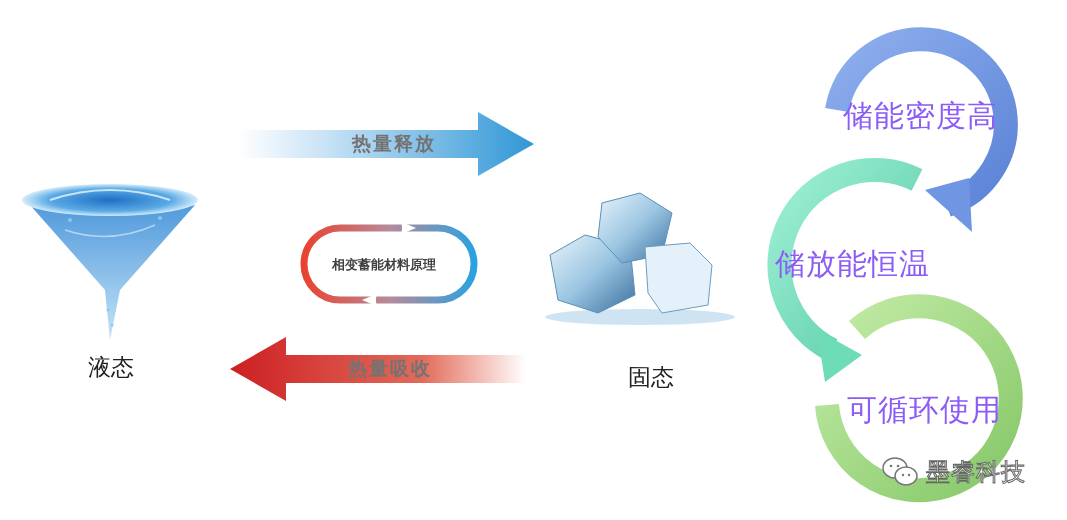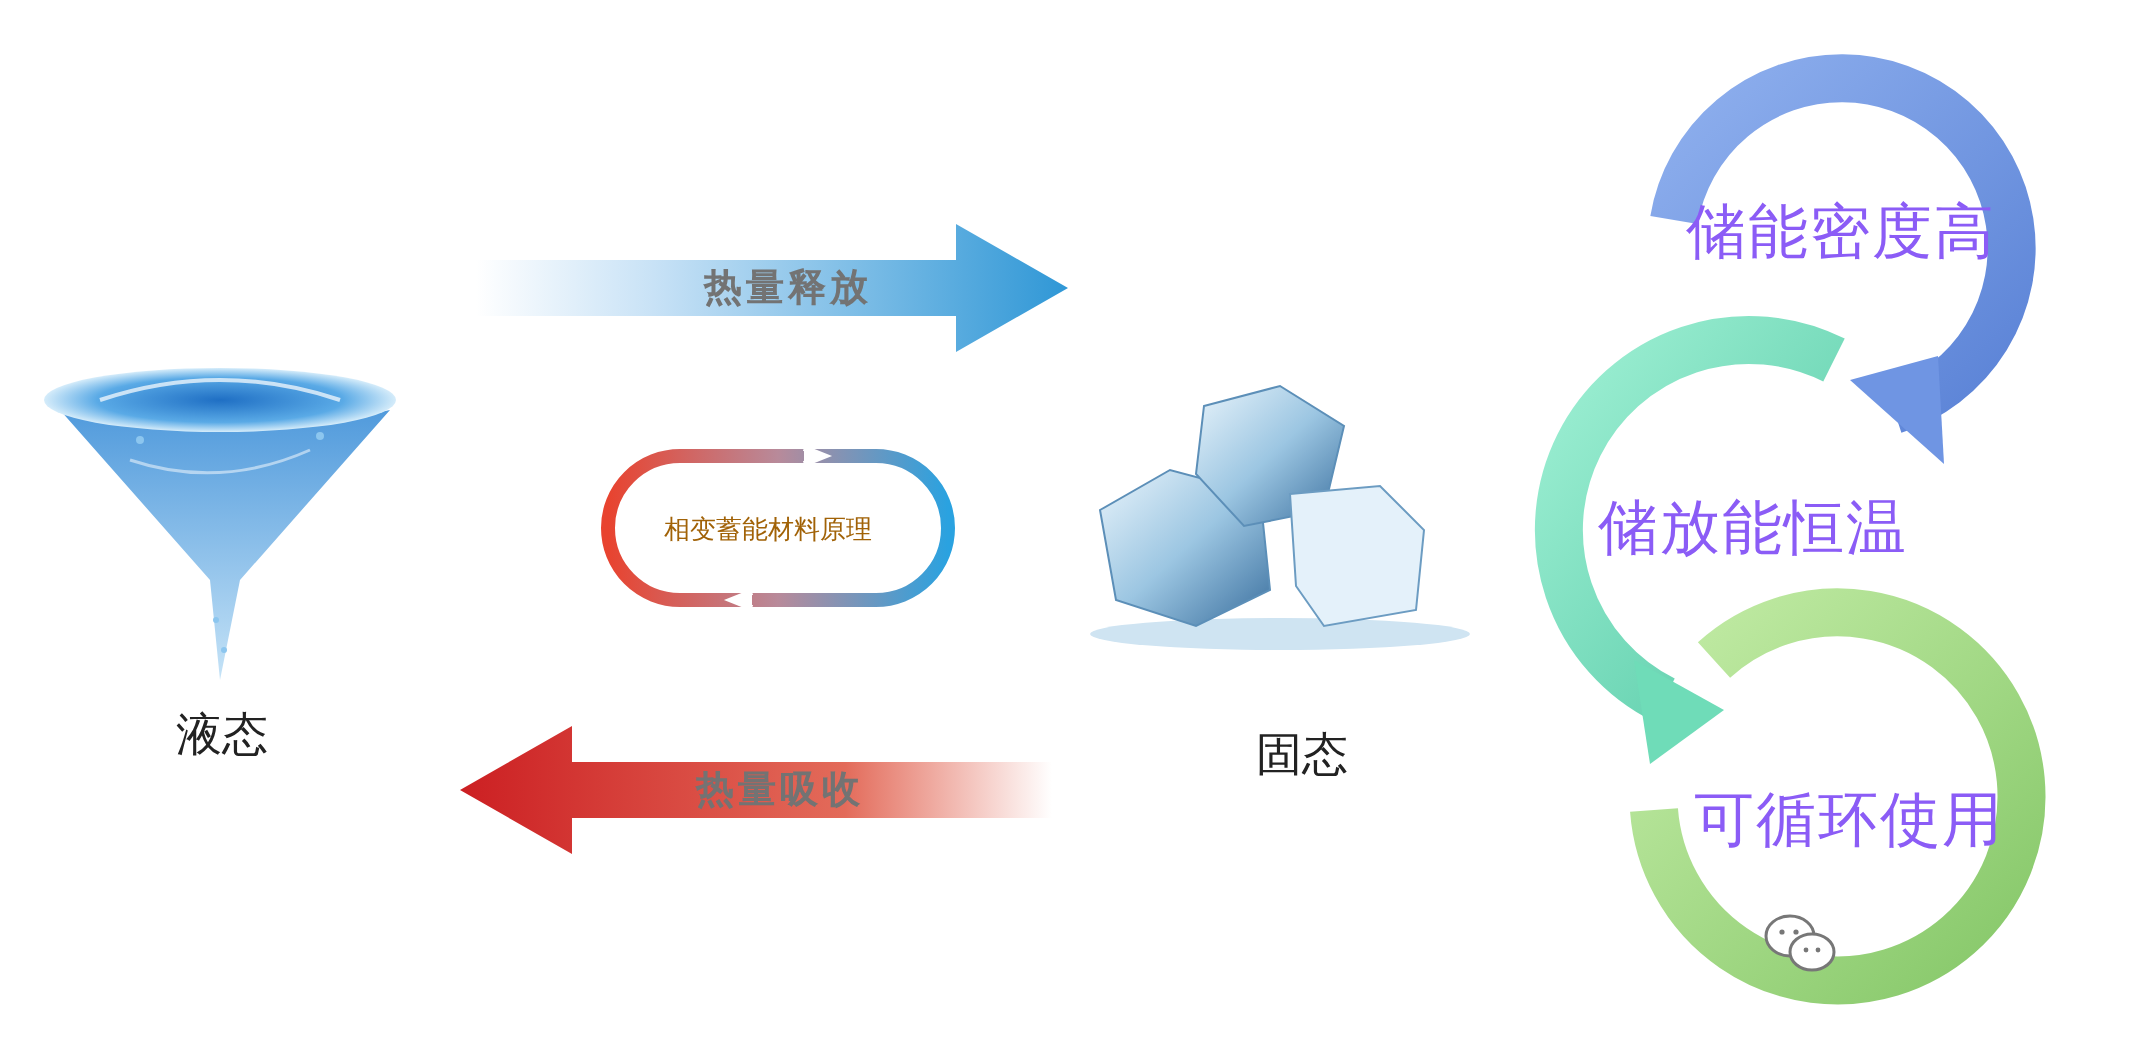--- a/index.html
+++ b/index.html
@@ -1,21 +1,21 @@
 <!DOCTYPE html>
 <html><head>
 <meta charset="utf-8">
 <style>
   html,body{margin:0;padding:0;background:#ffffff;}
   body{width:1067px;height:520px;position:relative;overflow:hidden;font-family:"DejaVu Sans","Liberation Sans",sans-serif;}
   .abs{position:absolute;}
   .state-label{font-size:23px;color:#222;}
   .arrow-label{font-size:19px;font-weight:bold;color:#737373;letter-spacing:2px;}
   .cycle-label{font-size:30px;color:#8b5cf6;letter-spacing:1px;}
-  .center-label{font-size:13px;color:#a16207;font-weight:normal;}
+  .center-label{font-size:13px;color:#404040;font-weight:bold;}
   .wm-text{font-size:24px;color:#fff;-webkit-text-stroke:1px #666;letter-spacing:1px;}
 </style>
 </head>
 <body>
 
 <div class="abs" style="left:10px;top:170px;width:200px;height:220px;">
   <svg width="200" height="180" viewBox="0 0 200 180">
     <defs>
       <linearGradient id="wv" x1="0" y1="0" x2="0" y2="1">
         <stop offset="0" stop-color="#3d8fd8"></stop>
@@ -62,21 +62,21 @@
         <stop offset="1" stop-color="#2aa2e0"></stop>
       </linearGradient>
     </defs>
     <path d="M42 6 L140 6 A36 36 0 0 1 140 78 L42 78 A36 36 0 0 1 42 6 Z" fill="none" stroke="url(#gl)" stroke-width="7"></path>
     <path d="M104 2 L114 6 L104 10" fill="#fff" stroke="#fff" stroke-width="3"></path>
     <path d="M78 74 L68 78 L78 82" fill="#fff" stroke="#fff" stroke-width="3"></path>
   </svg>
   <div class="abs center-label" style="left:34px;top:34px;">相变蓄能材料原理</div>
 </div>
 
-<div class="abs" style="left:230px;top:363px;width:296px;height:64px;">
+<div class="abs" style="left:230px;top:337px;width:296px;height:64px;">
   <svg width="296" height="64" viewBox="0 0 296 64" class="abs" style="left:0;top:0;">
     <defs>
       <linearGradient id="gr" x1="0" y1="0" x2="1" y2="0">
         <stop offset="0" stop-color="#cc1f22"></stop>
         <stop offset="0.65" stop-color="#e36b5a"></stop>
         <stop offset="1" stop-color="#ffffff"></stop>
       </linearGradient>
     </defs>
     <path d="M296 18 L56 18 L56 0 L0 32 L56 64 L56 46 L296 46 Z" fill="url(#gr)"></path>
   </svg>
@@ -125,25 +125,26 @@
     <path d="M170 180 A85 85 0 1 0 85 350" fill="none" stroke="url(#cg)" stroke-width="24"></path>
     <path d="M70 330 L115 355 L78 382 Z" fill="#6fdcb8"></path>
   </g>
 
   <g>
     <path d="M110 330 A92 92 0 1 1 80 405" fill="none" stroke="url(#cl)" stroke-width="24"></path>
   </g>
 </svg>
 
 <div class="abs cycle-label" style="left:843px;top:96px;">储能密度高</div>
-<div class="abs cycle-label" style="left:775px;top:244px;margin-left:24px;">储放能恒温</div>
+<div class="abs cycle-label" style="left:775px;top:244px;">储放能恒温</div>
 <div class="abs cycle-label" style="left:847px;top:390px;">可循环使用</div>
 
 <div class="abs" style="left:880px;top:456px;display:flex;align-items:center;gap:6px;">
   <svg width="40" height="32" viewBox="0 0 40 32">
     <ellipse cx="15" cy="12" rx="12" ry="10" fill="#fff" stroke="#777" stroke-width="1.5"></ellipse>
     <ellipse cx="26" cy="20" rx="11" ry="9" fill="#fff" stroke="#777" stroke-width="1.5"></ellipse>
     <circle cx="11" cy="10" r="1.3" fill="#777"></circle>
       <circle cx="18" cy="10" r="1.3" fill="#777"></circle>
     <circle cx="23" cy="19" r="1.2" fill="#777"></circle>
       <circle cx="29" cy="19" r="1.2" fill="#777"></circle>
   </svg>
+  <span class="wm-text">墨睿科技</span>
 </div>
 
 </body></html>

